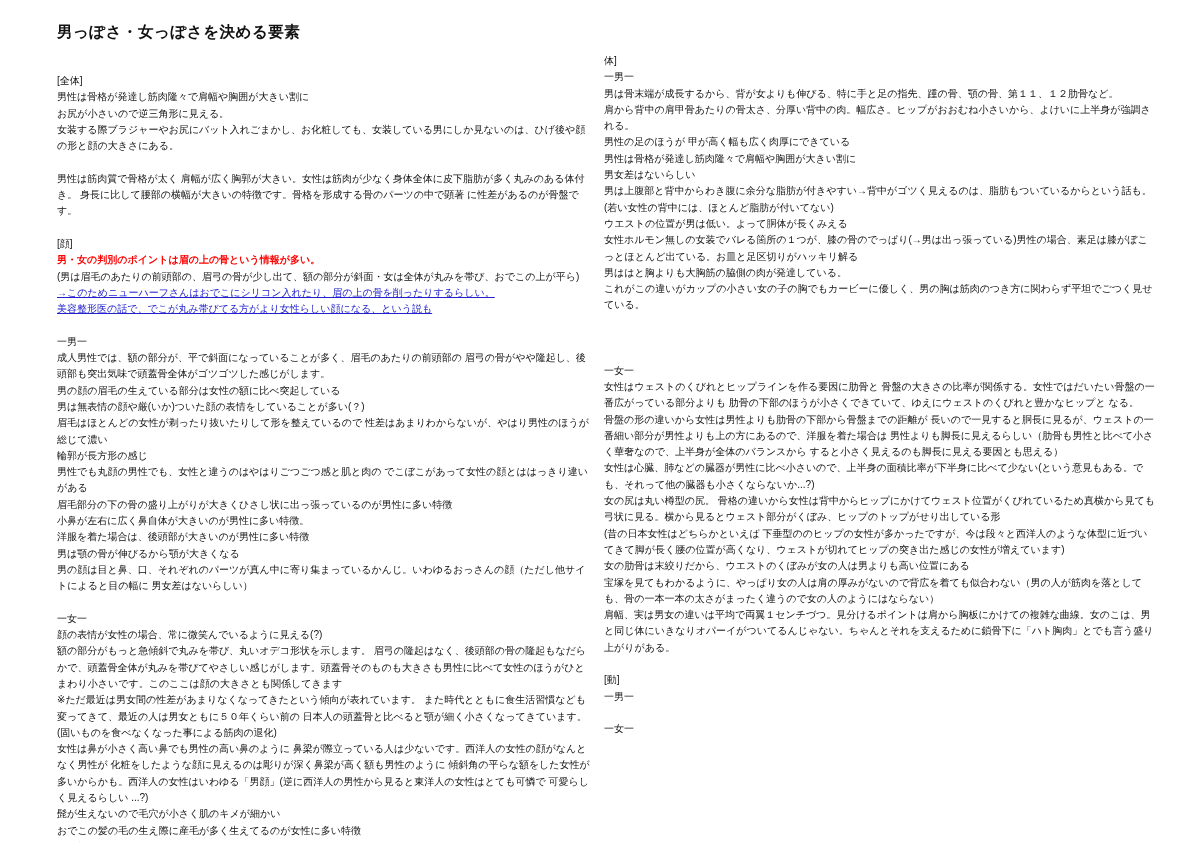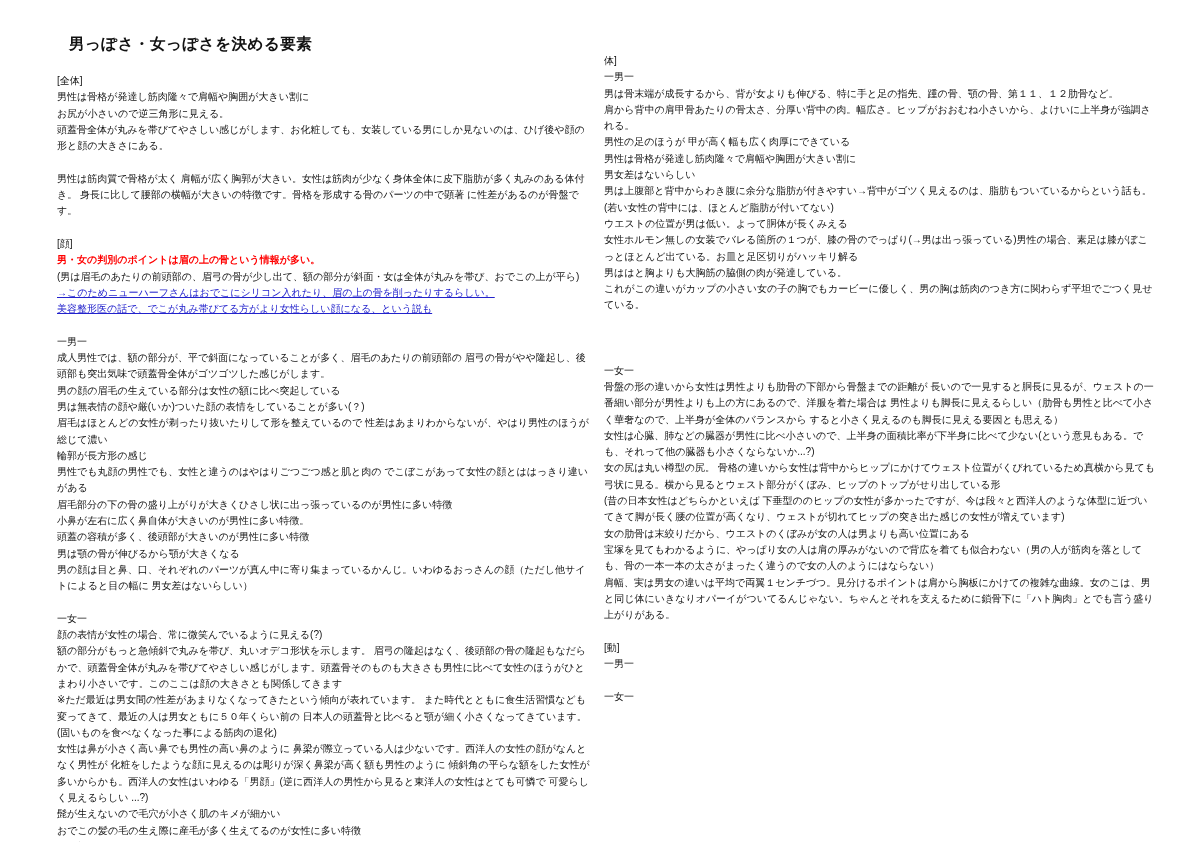--- a/index.html
+++ b/index.html
@@ -2,60 +2,60 @@
 <html lang="ja" style="--c-red: #ff0000; --c-blue: #2222cc;"><head>
 <meta charset="utf-8">
 <style>
   html,body{margin:0;padding:0;}
   body{
     width:1191px;height:842px;background:#ffffff;position:relative;overflow:hidden;
     font-family:"Liberation Sans","DejaVu Sans",sans-serif;
     color:#111111;
   }
   .doc-title{
-    position:absolute;left:57px;top:22px;margin:12px;
+    position:absolute;left:57px;top:22px;margin:0;
     font-size:15.5px;font-weight:bold;letter-spacing:0.5px;color:#111111;
   }
   .col{position:absolute;font-size:10px;line-height:16.3px;}
   .col-left{left:57px;top:73px;width:536px;}
   .col-right{left:604px;top:53px;width:553px;}
   .line{min-height:16.3px;white-space:normal;word-break:break-all;}
   .gap{min-height:16.3px;}
   .c-red{color:var(--c-red,#ff0000);font-weight:bold;}
   .c-blue{color:var(--c-blue,#2222cc);text-decoration:underline;}
 </style>
 </head>
 <body style="color: rgb(17, 17, 17);">
 
 <h1 class="doc-title">男っぽさ・女っぽさを決める要素</h1>
 
 <div class="col col-left" id="col-left">
     <div class="line">[全体]</div>
     <div class="line">男性は骨格が発達し筋肉隆々で肩幅や胸囲が大きい割に</div>
     <div class="line">お尻が小さいので逆三角形に見える。</div>
-    <div class="line">頭蓋骨全体が丸みを帯びてやさしい感じがします、お化粧しても、女装している男にしか見ないのは、ひげ後や顔の形と顔の大きさにある。</div>
+    <div class="line">女装する際ブラジャーやお尻にバット入れごまかし、お化粧しても、女装している男にしか見ないのは、ひげ後や顔の形と顔の大きさにある。</div>
     <div class="line gap">&nbsp;</div>
     <div class="line">男性は筋肉質で骨格が太く 肩幅が広く胸郭が大きい。女性は筋肉が少なく身体全体に皮下脂肪が多く丸みのある体付き。 身長に比して腰部の横幅が大きいの特徴です。骨格を形成する骨のパーツの中で顕著 に性差があるのが骨盤です。</div>
     <div class="line gap">&nbsp;</div>
     <div class="line">[顔]</div>
     <div class="line c-red">男・女の判別のポイントは眉の上の骨という情報が多い。</div>
     <div class="line">(男は眉毛のあたりの前頭部の、眉弓の骨が少し出て、額の部分が斜面・女は全体が丸みを帯び、おでこの上が平ら)</div>
     <div class="line c-blue">→このためニューハーフさんはおでこにシリコン入れたり、眉の上の骨を削ったりするらしい。</div>
     <div class="line c-blue">美容整形医の話で、でこが丸み帯びてる方がより女性らしい顔になる、という説も</div>
     <div class="line gap">&nbsp;</div>
     <div class="line">一男一</div>
     <div class="line">成人男性では、額の部分が、平で斜面になっていることが多く、眉毛のあたりの前頭部の 眉弓の骨がやや隆起し、後頭部も突出気味で頭蓋骨全体がゴツゴツした感じがします。</div>
     <div class="line">男の顔の眉毛の生えている部分は女性の額に比べ突起している</div>
     <div class="line">男は無表情の顔や厳(いか)ついた顔の表情をしていることが多い(？)</div>
     <div class="line">眉毛はほとんどの女性が剃ったり抜いたりして形を整えているので 性差はあまりわからないが、やはり男性のほうが総じて濃い</div>
     <div class="line">輪郭が長方形の感じ</div>
     <div class="line">男性でも丸顔の男性でも、女性と違うのはやはりごつごつ感と肌と肉の でこぼこがあって女性の顔とははっきり違いがある</div>
     <div class="line">眉毛部分の下の骨の盛り上がりが大きくひさし状に出っ張っているのが男性に多い特徴</div>
     <div class="line">小鼻が左右に広く鼻自体が大きいのが男性に多い特徴。</div>
-    <div class="line">頭蓋の容積が多く、後頭部が大きいのが男性に多い特徴</div>
+    <div class="line">洋服を着た場合は、後頭部が大きいのが男性に多い特徴</div>
     <div class="line">男は顎の骨が伸びるから顎が大きくなる</div>
     <div class="line">男の顔は目と鼻、口、それぞれのパーツが真ん中に寄り集まっているかんじ。いわゆるおっさんの顔（ただし他サイトによると目の幅に 男女差はないらしい）</div>
     <div class="line gap">&nbsp;</div>
     <div class="line">一女一</div>
     <div class="line">顔の表情が女性の場合、常に微笑んでいるように見える(?)</div>
     <div class="line">額の部分がもっと急傾斜で丸みを帯び、丸いオデコ形状を示します。 眉弓の隆起はなく、後頭部の骨の隆起もなだらかで、頭蓋骨全体が丸みを帯びてやさしい感じがします。頭蓋骨そのものも大きさも男性に比べて女性のほうがひとまわり小さいです。このここは顔の大きさとも関係してきます</div>
     <div class="line">※ただ最近は男女間の性差があまりなくなってきたという傾向が表れています。 また時代とともに食生活習慣なども変ってきて、最近の人は男女ともに５０年くらい前の 日本人の頭蓋骨と比べると顎が細く小さくなってきています。(固いものを食べなくなった事による筋肉の退化)</div>
     <div class="line">女性は鼻が小さく高い鼻でも男性の高い鼻のように 鼻梁が際立っている人は少ないです。西洋人の女性の顔がなんとなく男性が 化粧をしたような顔に見えるのは彫りが深く鼻梁が高く額も男性のように 傾斜角の平らな額をした女性が多いからかも。西洋人の女性はいわゆる「男顔」(逆に西洋人の男性から見ると東洋人の女性はとても可憐で 可愛らしく見えるらしい ...?)</div>
     <div class="line">髭が生えないので毛穴が小さく肌のキメが細かい</div>
     <div class="line">おでこの髪の毛の生え際に産毛が多く生えてるのが女性に多い特徴</div>
@@ -71,20 +71,21 @@
     <div class="line">男女差はないらしい</div>
     <div class="line">男は上腹部と背中からわき腹に余分な脂肪が付きやすい→背中がゴツく見えるのは、脂肪もついているからという話も。(若い女性の背中には、ほとんど脂肪が付いてない)</div>
     <div class="line">ウエストの位置が男は低い。よって胴体が長くみえる</div>
     <div class="line">女性ホルモン無しの女装でバレる箇所の１つが、膝の骨のでっぱり(→男は出っ張っている)男性の場合、素足は膝がぼこっとほとんど出ている。お皿と足区切りがハッキリ解る</div>
     <div class="line">男ははと胸よりも大胸筋の脇側の肉が発達している。</div>
     <div class="line">これがこの違いがカップの小さい女の子の胸でもカービーに優しく、男の胸は筋肉のつき方に関わらず平坦でごつく見せている。</div>
     <div class="line gap">&nbsp;</div>
     <div class="line gap">&nbsp;</div>
     <div class="line gap">&nbsp;</div>
     <div class="line">一女一</div>
+    <div class="line">女性はウェストのくびれとヒップラインを作る要因に肋骨と 骨盤の大きさの比率が関係する。女性ではだいたい骨盤の一番広がっている部分よりも 肋骨の下部のほうが小さくできていて、ゆえにウェストのくびれと豊かなヒップと なる。</div>
     <div class="line">骨盤の形の違いから女性は男性よりも肋骨の下部から骨盤までの距離が 長いので一見すると胴長に見るが、ウェストの一番細い部分が男性よりも上の方にあるので、洋服を着た場合は 男性よりも脚長に見えるらしい（肋骨も男性と比べて小さく華奢なので、上半身が全体のバランスから すると小さく見えるのも脚長に見える要因とも思える）</div>
     <div class="line">女性は心臓、肺などの臓器が男性に比べ小さいので、上半身の面積比率が下半身に比べて少ない(という意見もある。でも、それって他の臓器も小さくならないか...?)</div>
     <div class="line">女の尻は丸い樽型の尻。 骨格の違いから女性は背中からヒップにかけてウェスト位置がくびれているため真横から見ても 弓状に見る。横から見るとウェスト部分がくぼみ、ヒップのトップがせり出している形</div>
     <div class="line">(昔の日本女性はどちらかといえば 下垂型ののヒップの女性が多かったですが、今は段々と西洋人のような体型に近づいてきて脚が長く腰の位置が高くなり、ウェストが切れてヒップの突き出た感じの女性が増えています)</div>
     <div class="line">女の肋骨は末絞りだから、ウエストのくぼみが女の人は男よりも高い位置にある</div>
     <div class="line">宝塚を見てもわかるように、やっぱり女の人は肩の厚みがないので背広を着ても似合わない（男の人が筋肉を落としても、骨の一本一本の太さがまったく違うので女の人のようにはならない）</div>
     <div class="line">肩幅、実は男女の違いは平均で両翼１センチづつ。見分けるポイントは肩から胸板にかけての複雑な曲線。女のこは、男と同じ体にいきなりオパーイがついてるんじゃない。ちゃんとそれを支えるために鎖骨下に「ハト胸肉」とでも言う盛り上がりがある。</div>
     <div class="line gap">&nbsp;</div>
     <div class="line">[動]</div>
     <div class="line">一男一</div>

